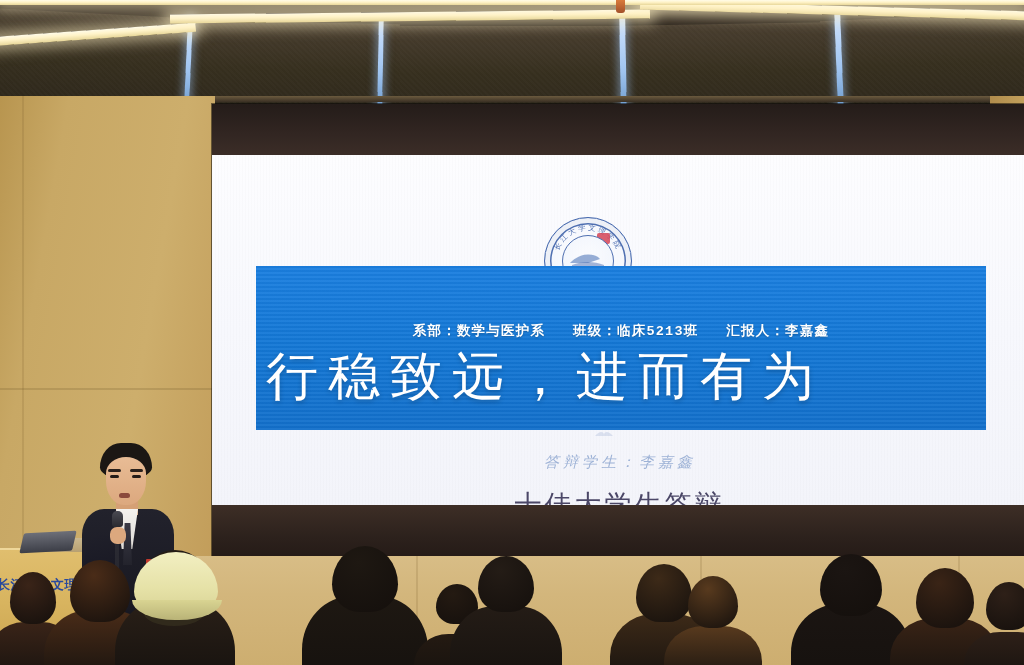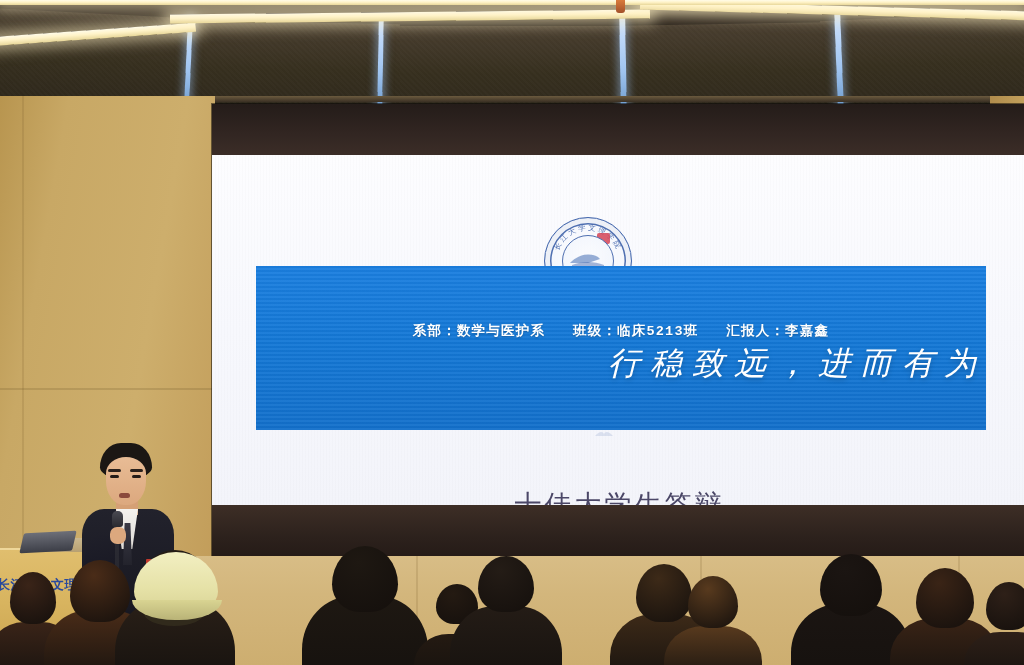--- a/index.html
+++ b/index.html
@@ -146,28 +146,27 @@
     color: #ffffff;
     font-size: 13.5px;
     font-weight: bold;
     letter-spacing: 1.2px;
     white-space: pre;
     text-shadow: 0 1px 2px rgba(0,0,0,0.25);
     font-family: Liberation Mono, monospace;
   }
   .band-title {
     position: absolute; left: 0; top: 76px; width: 100%;
-    text-align: right;
+    text-align: left;
     color: #ffffff;
     font-family: "DejaVu Serif", serif;
-    font-size: 32px;
+    font-size: 52px;
     font-weight: 500;
     letter-spacing: 10px;
     text-indent: 10px;
-    font-style: italic;
     text-shadow: 0 2px 5px rgba(0,0,0,0.22);
   }
 
   .slide-mark {
     position: absolute; left: 382px; top: 275px;
     width: 20px; height: 9px;
     opacity: .22;
   }
   .slide-sub {
     position: absolute; left: 0; top: 298px; width: 100%;
@@ -371,20 +370,21 @@
 
       <div class="blue-band">
         <div class="band-meta">系部：数学与医护系   班级：临床5213班   汇报人：李嘉鑫</div>
         <div class="band-title">行稳致远，进而有为</div>
       </div>
 
       <svg class="slide-mark" viewBox="0 0 20 9">
         <path d="M1,6 C5,1 9,1 10,4 C11,1 15,1 19,6 Z" fill="#7d94c4"></path>
       </svg>
 
+      <div class="slide-sub">答辩学生：李嘉鑫</div>
       <div class="slide-foot">十佳大学生答辩</div>
     </div>
   </div>
 
   <div class="wall-bottom">
     <div class="wall-vseam" style="left:416px; top:0; height:109px;"></div>
     <div class="wall-vseam" style="left:700px; top:0; height:109px;"></div>
     <div class="wall-vseam" style="left:958px; top:0; height:109px;"></div>
     <div class="wall-dot" style="left:700px; top:88px;"></div>
     <div class="wall-dot" style="left:962px; top:86px;"></div>

